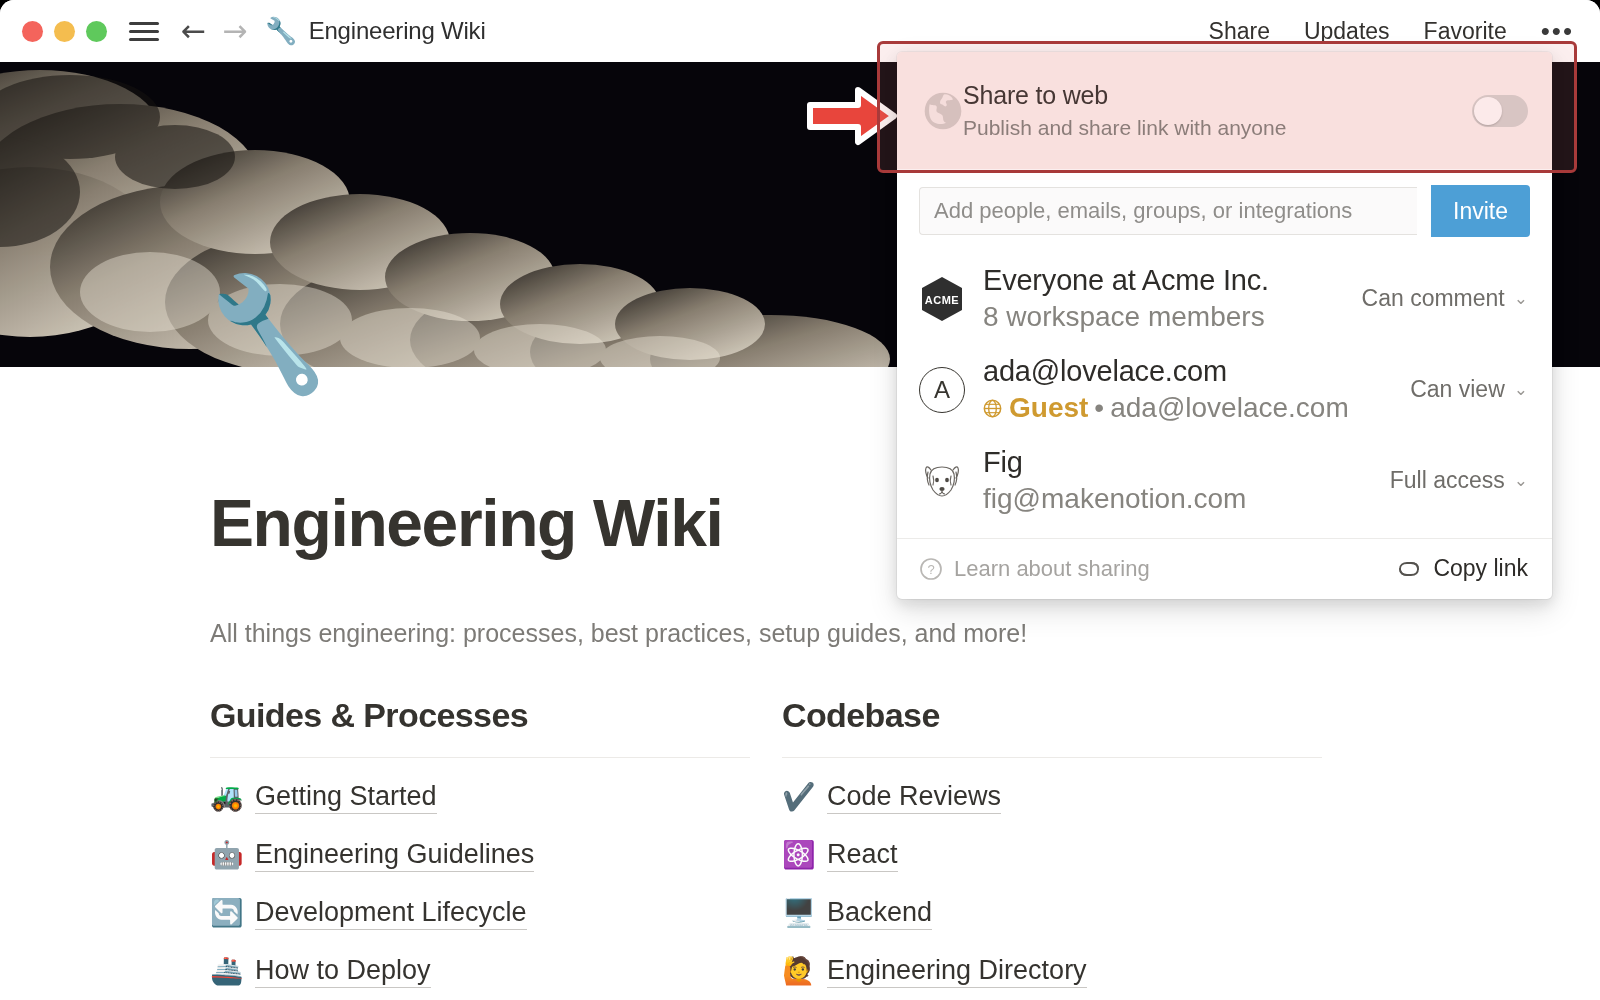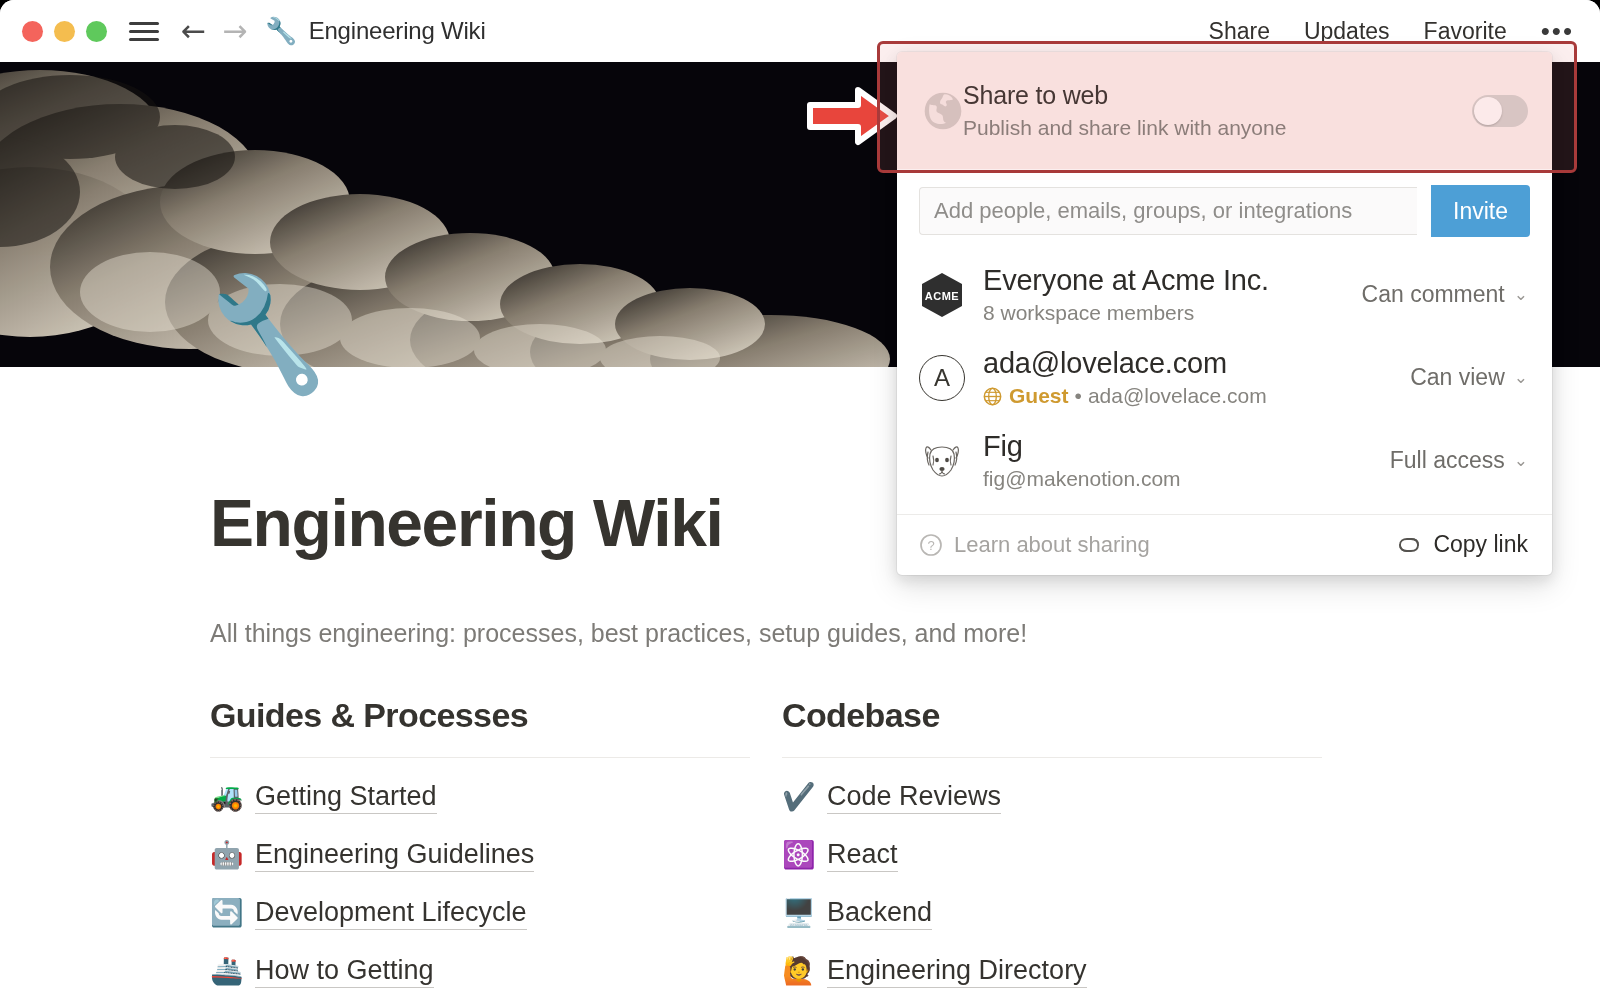--- a/index.html
+++ b/index.html
@@ -249,21 +249,21 @@
     border-radius: 50%;
     font-size: 24px;
     color: #37352f;
   }
   .person-texts { flex: 1 1 auto; min-width: 0; }
   .person-name {
     font-size: 29px; color: #2e2c29; letter-spacing: -0.2px;
     white-space: nowrap; overflow: hidden; text-overflow: ellipsis;
   }
   .person-sub {
-    font-size: 21px; color: #86847f; margin-top: 4px;
+    font-size: 28px; color: #86847f; margin-top: 4px;
     display: flex; align-items: center; gap: 6px;
     white-space: nowrap;
   }
   .guest-badge {
     color: #cf9a30; font-weight: bold;
     display: flex; align-items: center; gap: 7px;
   }
   .guest-globe { width: 19px; height: 19px; }
   .person-access {
     flex: 0 0 auto;
@@ -426,21 +426,21 @@
         <div class="link-row">
           <span class="link-emoji">🤖</span>
           <span class="link-text">Engineering Guidelines</span>
         </div>
         <div class="link-row">
           <span class="link-emoji">🔄</span>
           <span class="link-text">Development Lifecycle</span>
         </div>
         <div class="link-row">
           <span class="link-emoji">🚢</span>
-          <span class="link-text">How to Getting</span>
+          <span class="link-text">How to Deploy</span>
         </div>
       </div>
 
       <div class="col">
         <div class="col-head">Codebase</div>
         <div class="col-rule"></div>
 
         <div class="link-row">
           <span class="link-emoji">✔️</span>
           <span class="link-text">Code Reviews</span>

